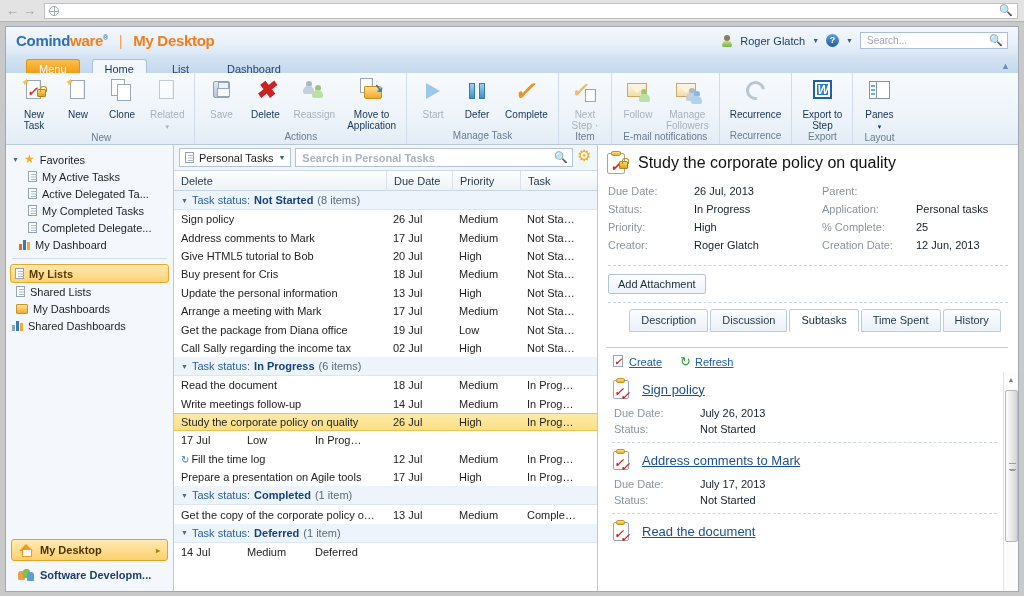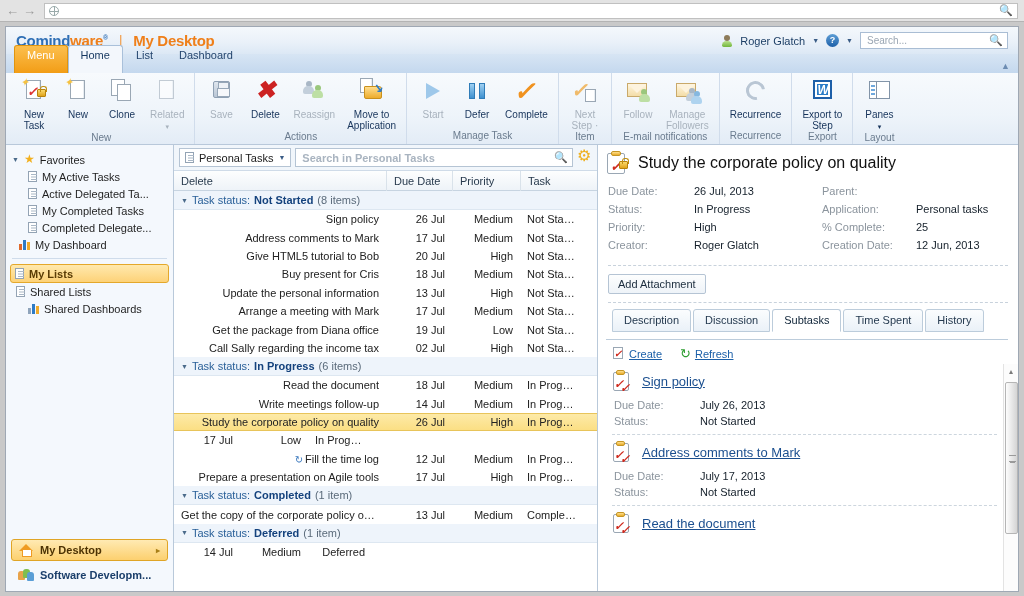--- a/index.html
+++ b/index.html
@@ -72,23 +72,23 @@
   #search-box input::placeholder { color:#9aa6b3; }
   .mag { color:#5b7ca4; font-size:11px; }
 
   
   #tab-strip {
     height:19px; flex:none; display:flex; align-items:flex-end;
     background:linear-gradient(to bottom,#d7e5f4,#c4d8ee);
     padding-left:8px; position:relative;
   }
   .rtab {
-    height:28px; line-height:18px; padding:0 12px; font-size:11px;
+    height:14px; line-height:18px; padding:0 12px; font-size:11px;
     color:#24456e; cursor:pointer; border:1px solid transparent;
-    border-bottom:0; border-radius:3px 3px 0 0;
+    border-bottom:0; border-radius:3px 3px 0 0;margin-left:12px;
   }
   .rtab.menu {
     background:linear-gradient(#fcbf4e,#f29d16); color:#fff;
     border-color:#e0950f; font-weight:normal;
   }
   .rtab.active {
     background:#f3f7fc; border-color:#a9c0da; color:#14365f;
   }
   #ribbon-collapse {
     position:absolute; right:8px; bottom:2px; color:#6c8cb2; font-size:9px;
@@ -263,21 +263,21 @@
     background:linear-gradient(#fdfefe,#eef3f8);
     border-bottom:1px solid #c7d4e1; font-size:11px; color:#283a4d;
   }
   .hcell { padding:0 7px; height:20px; line-height:20px; }
   .hcell + .hcell { border-left:1px solid #d9e2ea; }
   .c-title  { width:212px; }
   .c-due    { width:66px; }
   .c-prio   { width:68px; }
   .c-status { width:64px; }
 
-  #list-rows { flex:1; overflow:hidden;text-align:right; }
+  #list-rows { flex:1; overflow:hidden; }
   .grp-row {
     height:19px; display:flex; align-items:center; gap:4px; padding:0 7px;
     background:#eef4fb; border-bottom:1px solid #dde7f1;
     font-size:11px; color:#2a6099; cursor:pointer;
   }
   .grp-row b { color:#14427d; }
   .grp-row .cnt { color:#5a6a7a; }
   .drow {
     height:18.4px; display:flex; align-items:center; font-size:11px;
     color:#222; cursor:pointer;
@@ -312,22 +312,22 @@
   }
   .fl { color:#8b949d; }
   .fv { color:#15202b; }
   #attach-sep { border-top:1px dashed #c8d2dc; margin:14px 10px 8px 2px; flex:none; }
   #add-attach {
     align-self:flex-start; padding:3px 9px; font-size:11px;
     background:linear-gradient(#fdfefe,#eef3f8); border:1px solid #b5c4d4;
     border-radius:2px; color:#1b2c3d; cursor:pointer; margin-left:2px; flex:none;
   }
   #tabs-sep { border-top:1px dashed #c8d2dc; margin:8px 10px 0 2px; flex:none; }
-  #detail-tabs { display:flex; gap:2px; margin:6px 0 8px 6px; flex:none;
-                 position:relative; z-index:2; }
+  #detail-tabs { display:flex; gap:2px; margin:6px 0 16px 6px; flex:none;
+                 position:relative; z-index:2;justify-content:center; }
   .dtab {
     padding:4px 11px 5px; font-size:11px; color:#253a50; cursor:pointer;
     background:linear-gradient(#fbfdfe,#eaf1f8); border:1px solid #bcccdb;
     border-bottom:1px solid #bcccdb; border-radius:3px 3px 0 0;
   }
   .dtab.active { background:#fff; border-bottom-color:#fff; color:#0f2438; }
   #tab-underline { height:1px; background:#bcccdb; margin-right:10px; flex:none;
                    margin-top:-1px; }
   #subtask-actions { display:flex; gap:18px; align-items:center;
                      padding:7px 0 4px 6px; flex:none; font-size:11px; }
@@ -630,21 +630,25 @@
         <div class="sep-line"></div>
 
         <div class="tnode sel">
           <span class="ic-list"></span>
           <span>My Lists</span>
         </div>
         <div class="tnode" style="padding-left:10px">
           <span class="ic-list"></span>
           <span>Shared Lists</span>
         </div>
-        <div class="tnode" style="padding-left:22px">
+        <div class="tnode" style="padding-left:10px">
+          <span class="ic-folder"></span>
+          <span>My Dashboards</span>
+        </div>
+        <div class="tnode" style="padding-left:6px">
           <span class="ic-chart">
             <i style="left:0;height:6px;background:#8fa4bb"></i>
             <i style="left:4px;height:10px;background:#2f7bc4"></i>
             <i style="left:8px;height:8px;background:#f0ab2a"></i>
           </span>
           <span>Shared Dashboards</span>
         </div>
       </div>
 
       <div id="sidebar-bottom">

